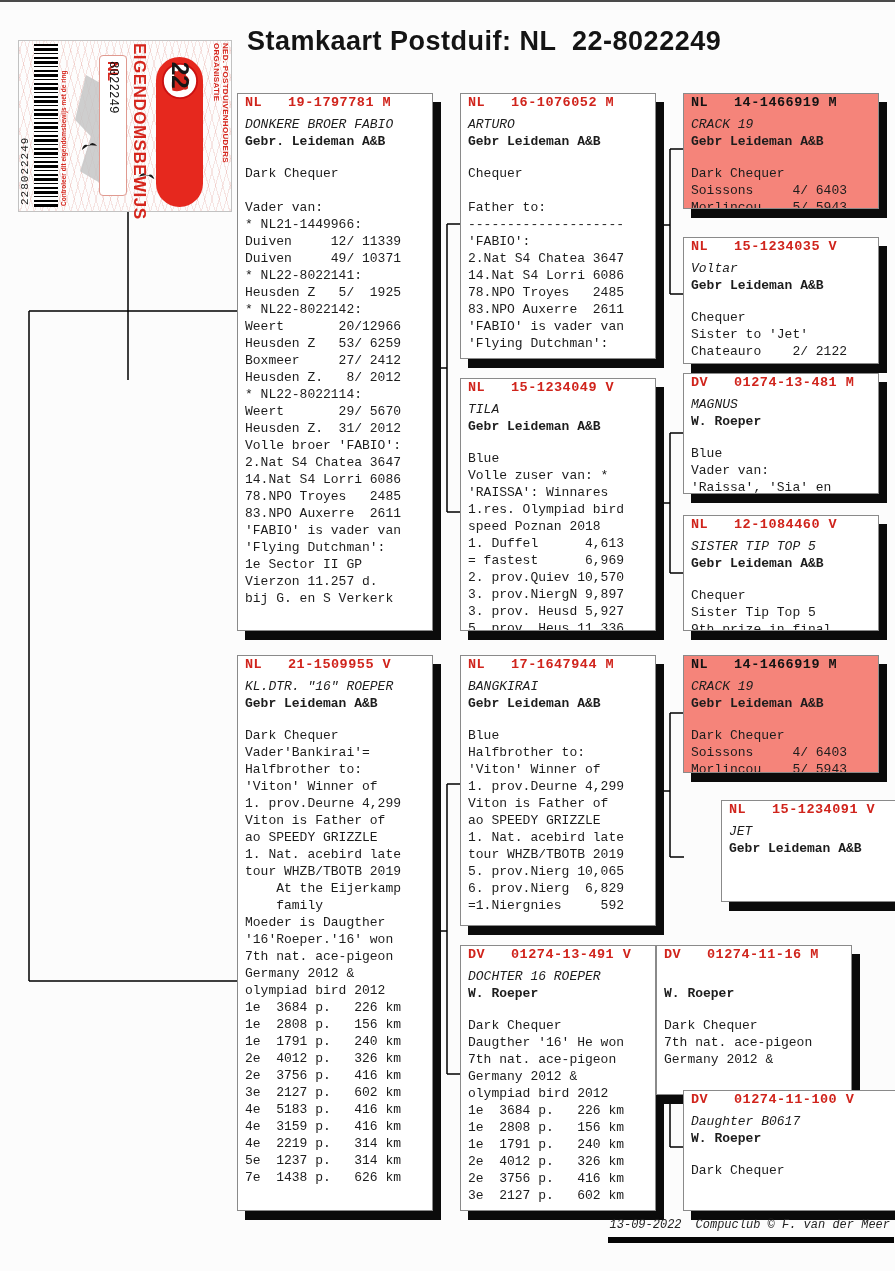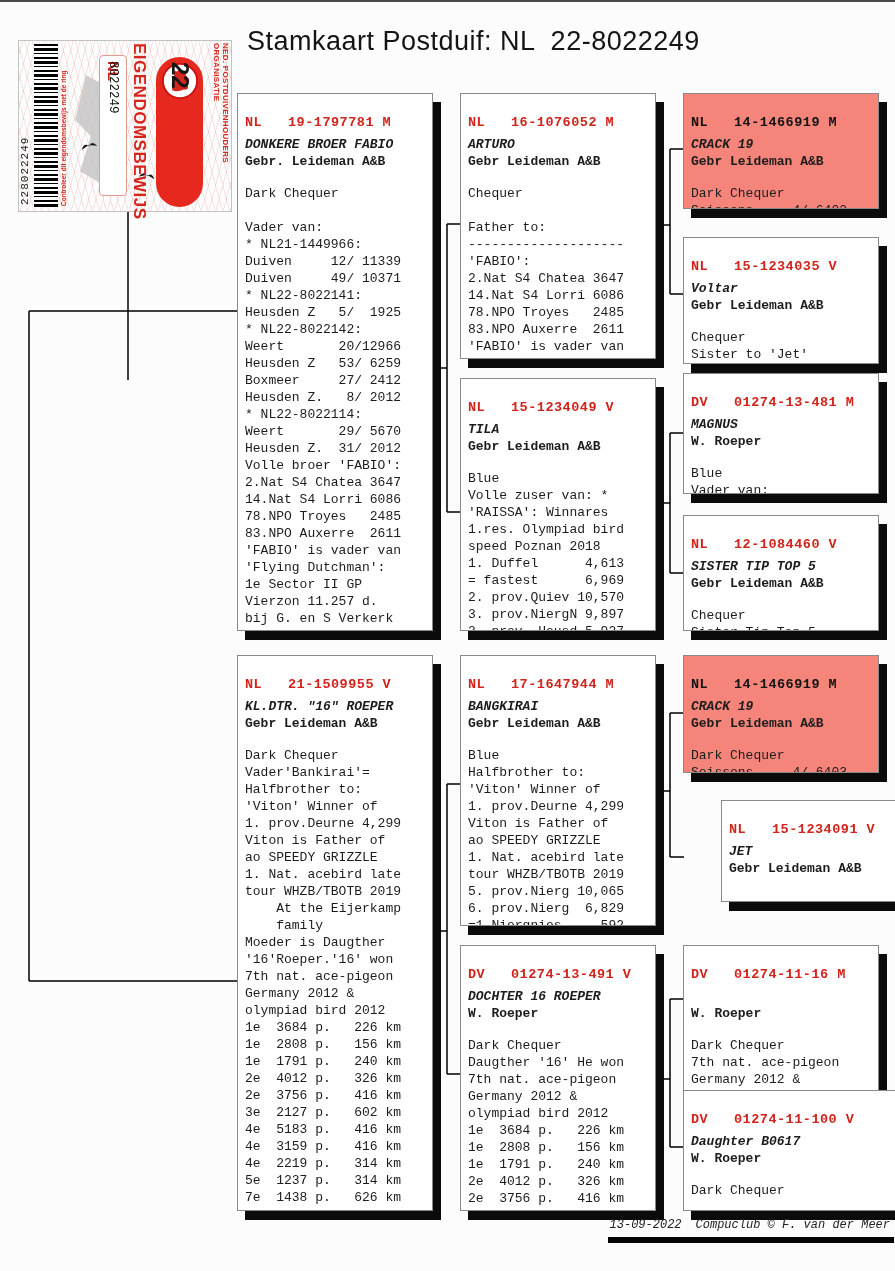--- a/index.html
+++ b/index.html
@@ -1,30 +1,30 @@
 <!DOCTYPE html>
 <html><head>
 <meta charset="utf-8">
 <style>
   html,body{margin:0;padding:0;background:#e8e8e8;}
   #page{position:relative;width:895px;height:1271px;margin:0 auto;background:#fcfcfc;overflow:hidden;
         font-family:"Liberation Mono","DejaVu Sans Mono",monospace;}
   #top-edge{position:absolute;left:0;top:0;width:895px;height:2px;background:#4a4a4a;}
   #page-title{position:absolute;left:247px;top:26px;font-family:"Liberation Sans","DejaVu Sans",sans-serif;
-        font-size:27px;color:#141414;white-space:pre;letter-spacing:0.5px;}
+        font-size:27px;color:#141414;white-space:pre;letter-spacing:0.5px;font-weight:bold;}
   
   #connectors{position:absolute;left:0;top:0;z-index:1;}
   #connectors line{stroke:#000;stroke-width:1.5;}
   
   .pbox{position:absolute;z-index:2;background:#fff;border:1px solid #8a8a8a;box-shadow:8px 9px 0 #0b0b0b;
-        padding:20px 7px;box-sizing:border-box;font-size:13px;line-height:17px;color:#1c1c1c;overflow:hidden;}
+        padding:0 7px;box-sizing:border-box;font-size:13px;line-height:17px;color:#1c1c1c;overflow:hidden;}
   .pbox.pink{background:#f5847a;}
   .box-header{color:#d0241c;font-weight:bold;font-size:13.5px;white-space:pre;margin-bottom:5px;letter-spacing:0.5px;}
   .pink .box-header{color:#131313;}
-  .box-name{font-weight:bold;font-style:italic;white-space:pre;min-height:17px;}
+  .box-name{font-weight:normal;font-style:italic;white-space:pre;min-height:17px;}
   .box-breeder{font-weight:bold;white-space:pre;}
   .box-body{white-space:pre-wrap;margin-top:15px;}
   
   #sticker{position:absolute;left:18px;top:40px;width:212px;height:170px;z-index:2;background:#fdfdfd;
         border:1px solid #c2c2c2;
         background-image:repeating-linear-gradient(75deg,rgba(205,75,60,0.14) 0 1px,transparent 1px 7px),
                          repeating-linear-gradient(-75deg,rgba(205,75,60,0.14) 0 1px,transparent 1px 7px);}
   #sticker *{position:absolute;}
   .vtext{writing-mode:vertical-rl;}
   .flip{transform:rotate(180deg);}
@@ -294,21 +294,21 @@
     <div class="box-breeder">Gebr Leideman A&amp;B</div>
     <div class="box-body">Dark Chequer
 Soissons     4/ 6403
 Morlincou    5/ 5943</div>
   </div>
   <div class="pbox" style="left:721px;top:800px;width:196px;height:102px">
     <div class="box-header">NL   15-1234091 V</div>
     <div class="box-name">JET</div>
     <div class="box-breeder">Gebr Leideman A&amp;B</div>
   </div>
-  <div class="pbox" style="left:683px;top:945px;width:196px;height:150px">
+  <div class="pbox" style="left:656px;top:945px;width:196px;height:150px">
     <div class="box-header">DV   01274-11-16 M</div>
     <div class="box-name"></div>
     <div class="box-breeder">W. Roeper</div>
     <div class="box-body">Dark Chequer
 7th nat. ace-pigeon
 Germany 2012 &amp;</div>
   </div>
   <div class="pbox" style="left:683px;top:1090px;width:224px;height:121px">
     <div class="box-header">DV   01274-11-100 V</div>
     <div class="box-name">Daughter B0617</div>

